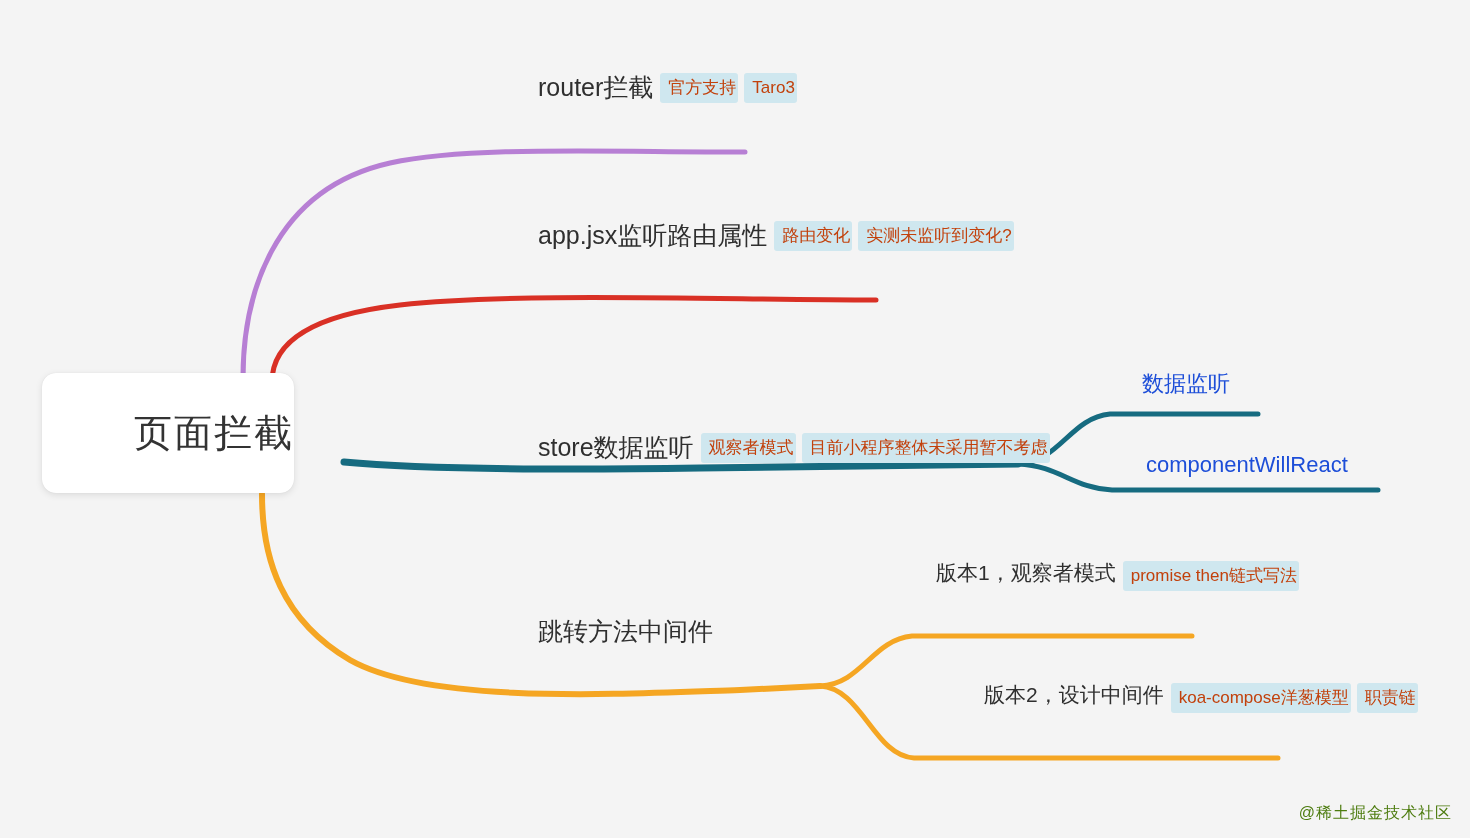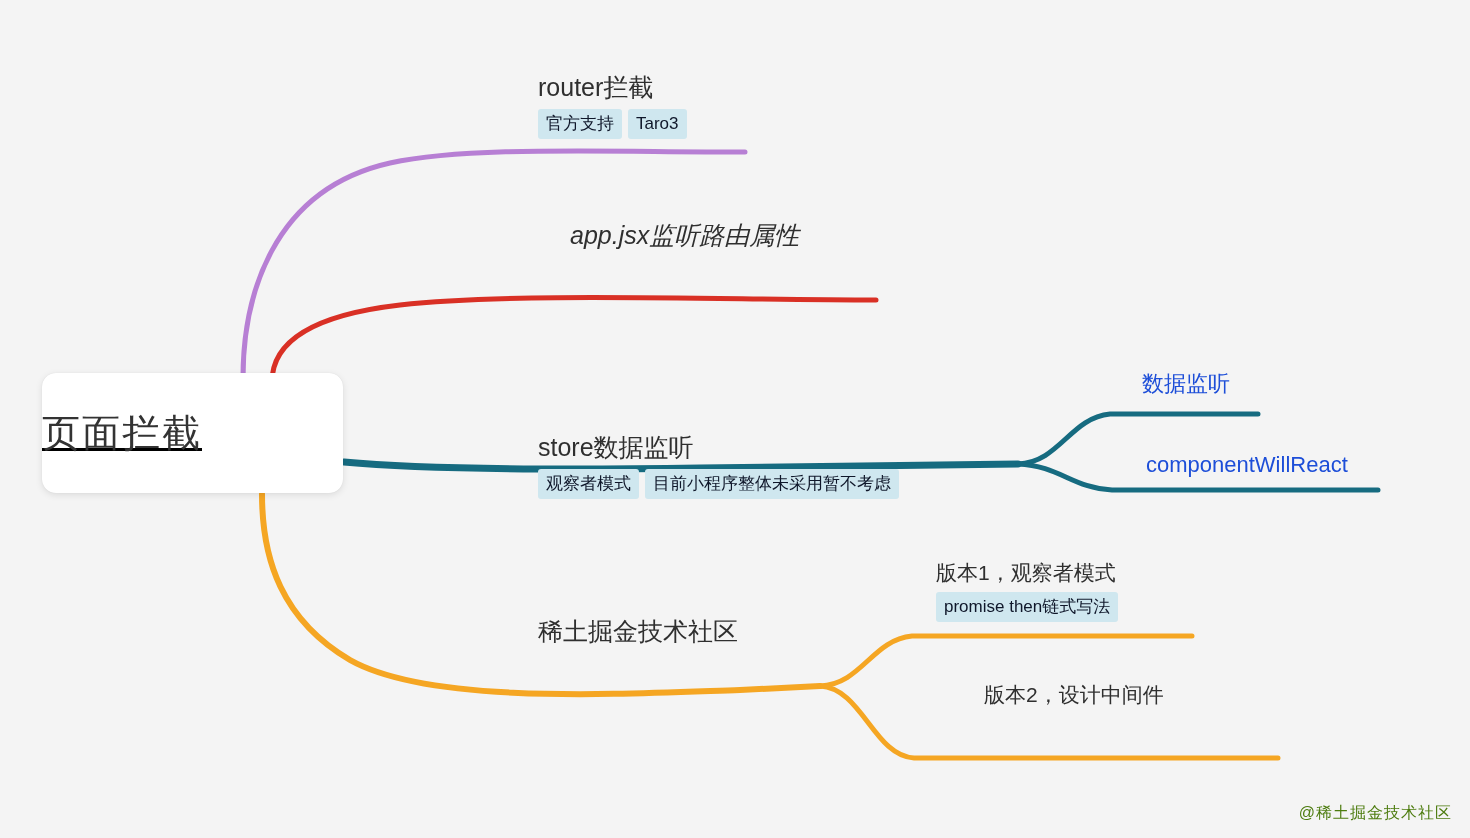--- a/index.html
+++ b/index.html
@@ -26,40 +26,39 @@
     height: 838px;
     pointer-events: none;
   }
   .node {
     position: absolute;
     box-sizing: border-box;
   }
   .root-node {
     left: 42px;
     top: 373px;
-    width: 301px;
+    width: 252px;
     height: 120px;
     background: #ffffff;
     border-radius: 14px;
     box-shadow: 0 2px 7px rgba(0,0,0,0.10), 0 0 1px rgba(0,0,0,0.10);
     display: flex;
     align-items: center;
-    justify-content: flex-start;
-    text-decoration: underline;
+    justify-content: flex-end;
   }
   .root-label {
     font-size: 38px;
     color: #333333;
     letter-spacing: 2px;
     font-weight: 400;
   }
   .topic {
     position: absolute;
     display: flex;
-    flex-direction: column;
+    flex-direction: row;
     align-items: flex-start;
     gap: 7px;
   }
   .topic-title {
     font-size: 25px;
     color: #2f2f2f;
     font-weight: 500;
     line-height: 1.15;
     white-space: nowrap;
   }
@@ -72,24 +71,24 @@
     font-weight: 400;
     color: #1d4ed8;
   }
   .tags {
     display: flex;
     flex-direction: row;
     gap: 6px;
   }
   .tag {
     background: #cfe7ef;
-    color: #0f172a;
+    color: #c2410c;
     font-size: 17px;
     line-height: 1;
-    padding: 6px 8px 7px 8px;
+    padding: 6px 2px 7px 8px;
     border-radius: 3px;
     white-space: nowrap;
   }
   .watermark {
     position: absolute;
     right: 18px;
     bottom: 14px;
     font-size: 16px;
     color: #4d7c0f;
     letter-spacing: 1px;
@@ -125,50 +124,58 @@
   </div>
 
   <div class="topic" style="left:538px; top:73px;">
     <div class="topic-title">router拦截</div>
     <div class="tags">
       <span class="tag">官方支持</span>
       <span class="tag">Taro3</span>
     </div>
   </div>
 
-  <div class="topic" style="left:570px; top:221px;font-style:italic;">
+  <div class="topic" style="left:538px; top:221px;">
     <div class="topic-title">app.jsx监听路由属性</div>
+    <div class="tags">
+      <span class="tag">路由变化</span>
+      <span class="tag">实测未监听到变化?</span>
+    </div>
   </div>
 
   <div class="topic" style="left:538px; top:389px;margin-top:44px;">
     <div class="topic-title">store数据监听</div>
     <div class="tags">
       <span class="tag">观察者模式</span>
       <span class="tag">目前小程序整体未采用暂不考虑</span>
     </div>
   </div>
 
   <div class="topic" style="left:1142px; top:371px;">
     <div class="topic-title plain">数据监听</div>
   </div>
 
   <div class="topic" style="left:1146px; top:452px;">
     <div class="topic-title plain">componentWillReact</div>
   </div>
 
   <div class="topic" style="left:538px; top:617px;">
-    <div class="topic-title">稀土掘金技术社区</div>
+    <div class="topic-title">跳转方法中间件</div>
   </div>
 
   <div class="topic" style="left:936px; top:561px;">
     <div class="topic-title small">版本1，观察者模式</div>
     <div class="tags">
       <span class="tag">promise then链式写法</span>
     </div>
   </div>
 
   <div class="topic" style="left:952px; top:683px;margin-left:32px;">
     <div class="topic-title small">版本2，设计中间件</div>
+    <div class="tags">
+      <span class="tag">koa-compose洋葱模型</span>
+      <span class="tag">职责链</span>
+    </div>
   </div>
 
   <div class="watermark">@稀土掘金技术社区</div>
 
 </div>
 
 </body></html>

